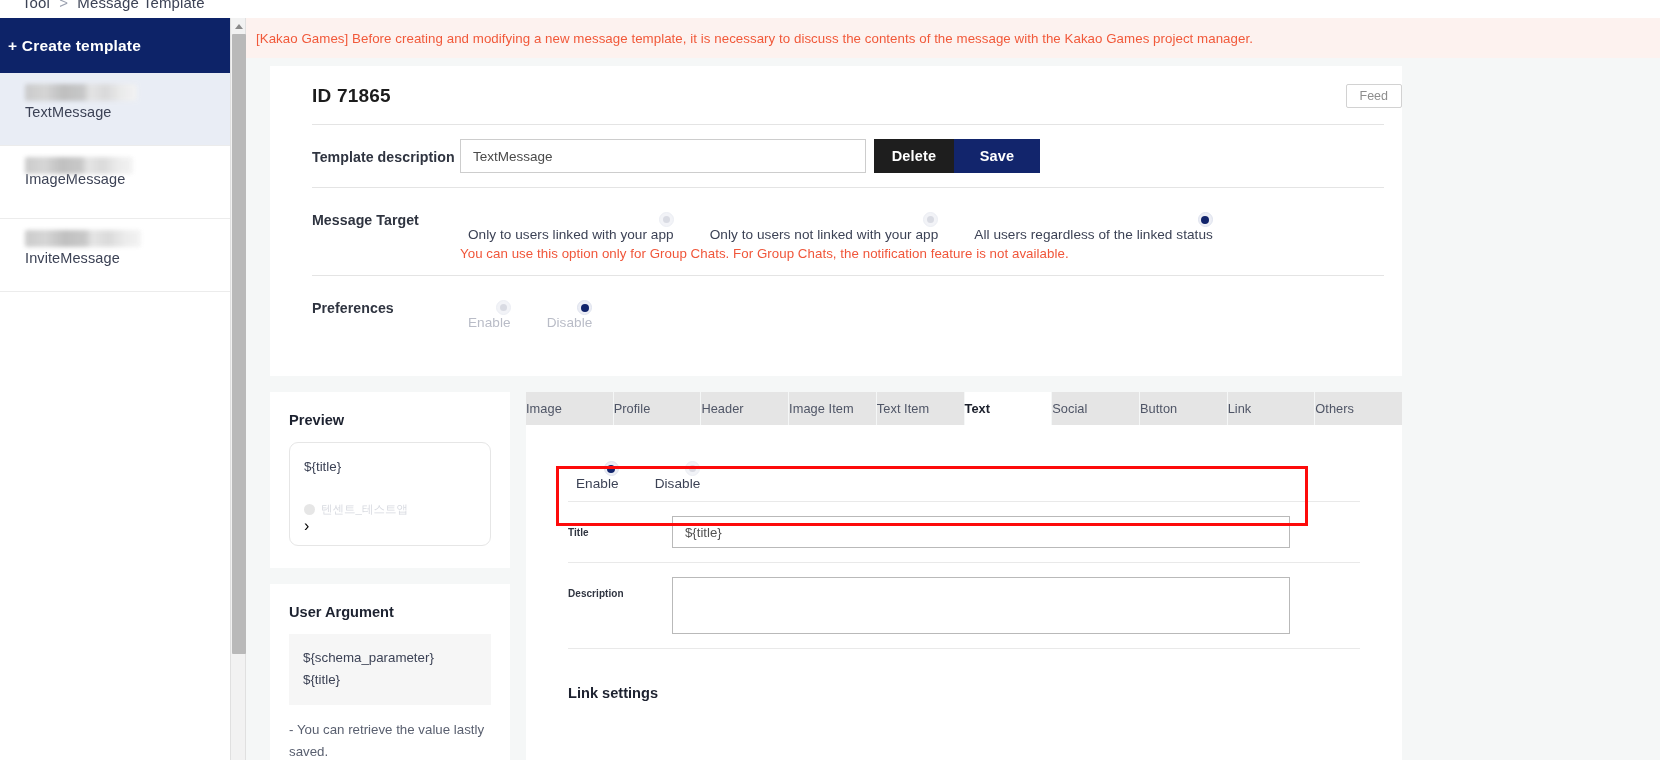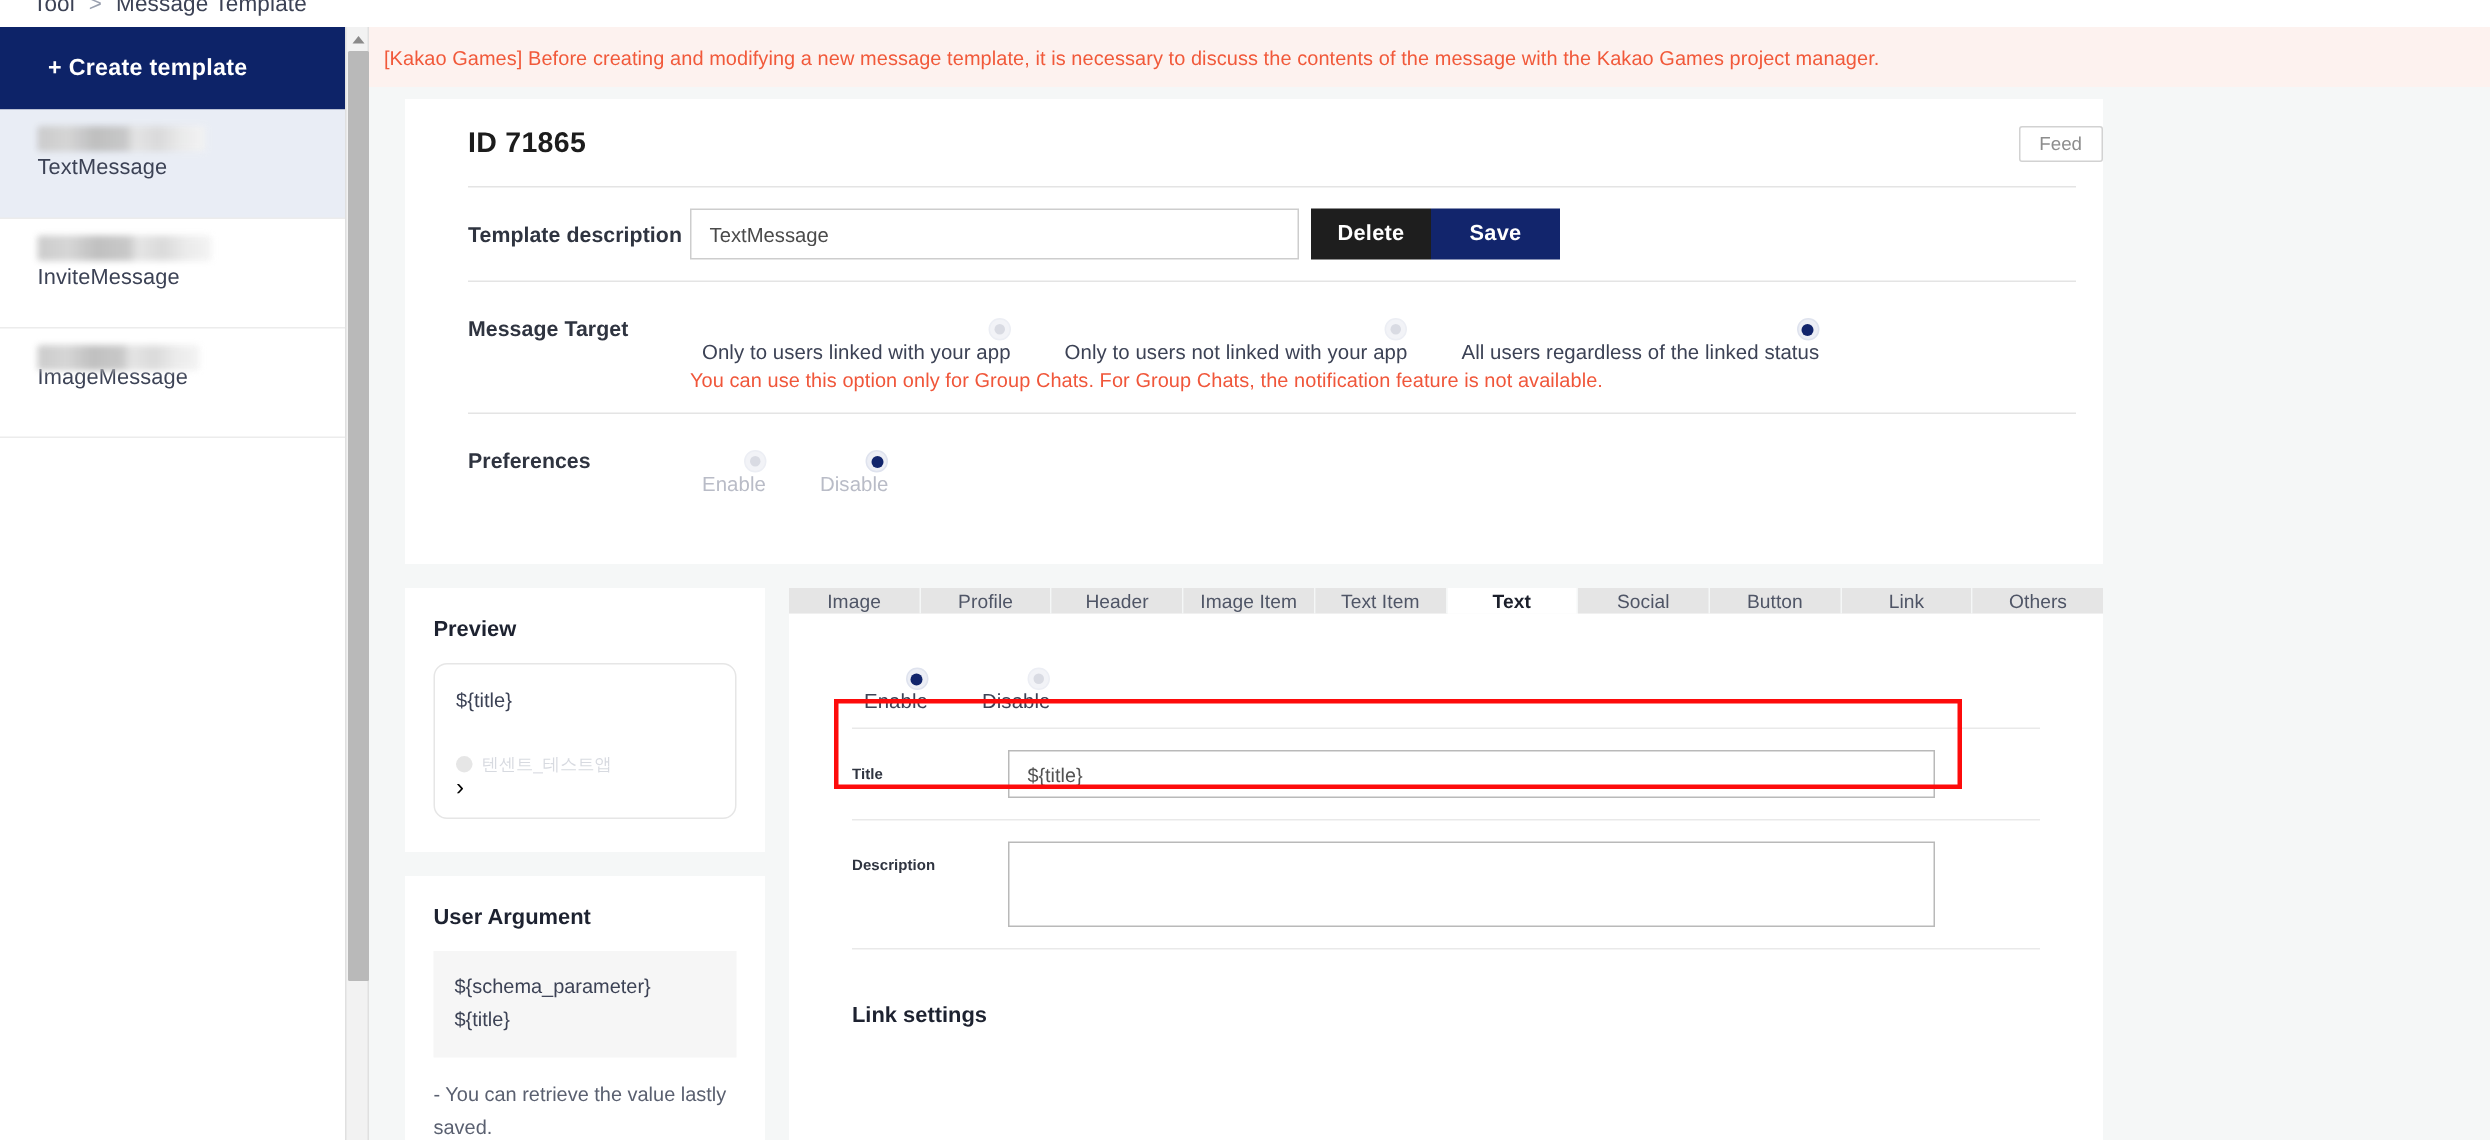--- a/index.html
+++ b/index.html
@@ -24,21 +24,21 @@
   
   .sidebar {
     position: absolute; left: 0; top: 18px;
     width: 238px; height: 742px;
     background: #ffffff;
     border-right: 1px solid #e8e8e8;
   }
   .create-template {
     height: 55px; background: #0d2368;
     color: #fff; font-size: 15.5px; font-weight: 700;
-    display: flex; align-items: center; padding-left: 32px;
+    display: flex; align-items: center; padding-left: 8px;
     letter-spacing: .2px; cursor: pointer;
   }
   .tpl-item {
     height: 73px; border-bottom: 1px solid #ececec;
     padding: 11px 0 0 25px; cursor: pointer; position: relative;
   }
   .tpl-item.active { background: #e9edf5; }
   .redact {
     height: 17px; border-radius: 2px;
     background: linear-gradient(90deg,#c9c9c9 0%,#d4d4d4 18%,#bdbdbd 34%,#c6c6c6 52%,#e4e4e4 58%,#d9d9d9 72%,#ebebeb 86%,#f3f3f3 100%);
@@ -152,22 +152,22 @@
     width: 11px; height: 11px; border-radius: 50%; background: #b9b9b9; flex: 0 0 11px;
   }
   .preview-app .app-name { margin-left: 6px; font-size: 11.5px; color: #8f96a8; }
   .arg-box { background: #f6f6f6; padding: 13px 14px 14px 14px; }
   .arg-line { font-size: 13.3px; color: #3c4255; line-height: 1.66; }
   .arg-help { margin-top: 14px; font-size: 13.3px; color: #5a6070; line-height: 1.62; }
 
   .col-right { margin-left: 16px; width: 876px; }
   .tabs { display: flex; }
   .tab {
-    flex: 1 1 0; height: 17px; background: #e5e5e5;
-    display: flex; align-items: center; justify-content: center;
+    flex: 1 1 0; height: 33px; background: #e5e5e5;
+    display: flex; align-items: center; justify-content: flex-start;
     font-size: 12.8px; color: #4f5566; cursor: pointer;
     border-right: 1px solid #f5f7f7; letter-spacing: .05px;
   }
   .tab:last-child { border-right: none; }
   .tab.active { background: #fff; color: #1b1f2b; font-weight: 700; }
   .tabpanel { background: #fff; padding: 34px 42px 0 42px; min-height: 400px; }
   .sec-title { font-size: 14.6px; font-weight: 700; color: #1d2230; margin-bottom: 12px; }
   .field-row { display: flex; align-items: flex-start; padding: 14px 0; }
   .field-label {
     width: 104px; flex: 0 0 104px; font-size: 10px; color: #2f3440;
@@ -203,28 +203,28 @@
   <div class="sidebar">
     <div class="create-template">
       <span>+ Create template</span>
     </div>
 
     <div class="tpl-item active">
       <div class="redact r1"></div>
       <div class="tpl-label">TextMessage</div>
     </div>
 
+    <div class="tpl-item shift">
+      <div class="redact r2"></div>
+      <div class="tpl-label">ImageMessage</div>
+    </div>
+
     <div class="tpl-item">
       <div class="redact r3"></div>
       <div class="tpl-label">InviteMessage</div>
-    </div>
-
-    <div class="tpl-item shift">
-      <div class="redact r2"></div>
-      <div class="tpl-label">ImageMessage</div>
     </div>
   </div>
 
   <div class="vscroll">
     <div class="arrow-up">
         <i></i>
       </div>
     <div class="thumb"></div>
   </div>
 

